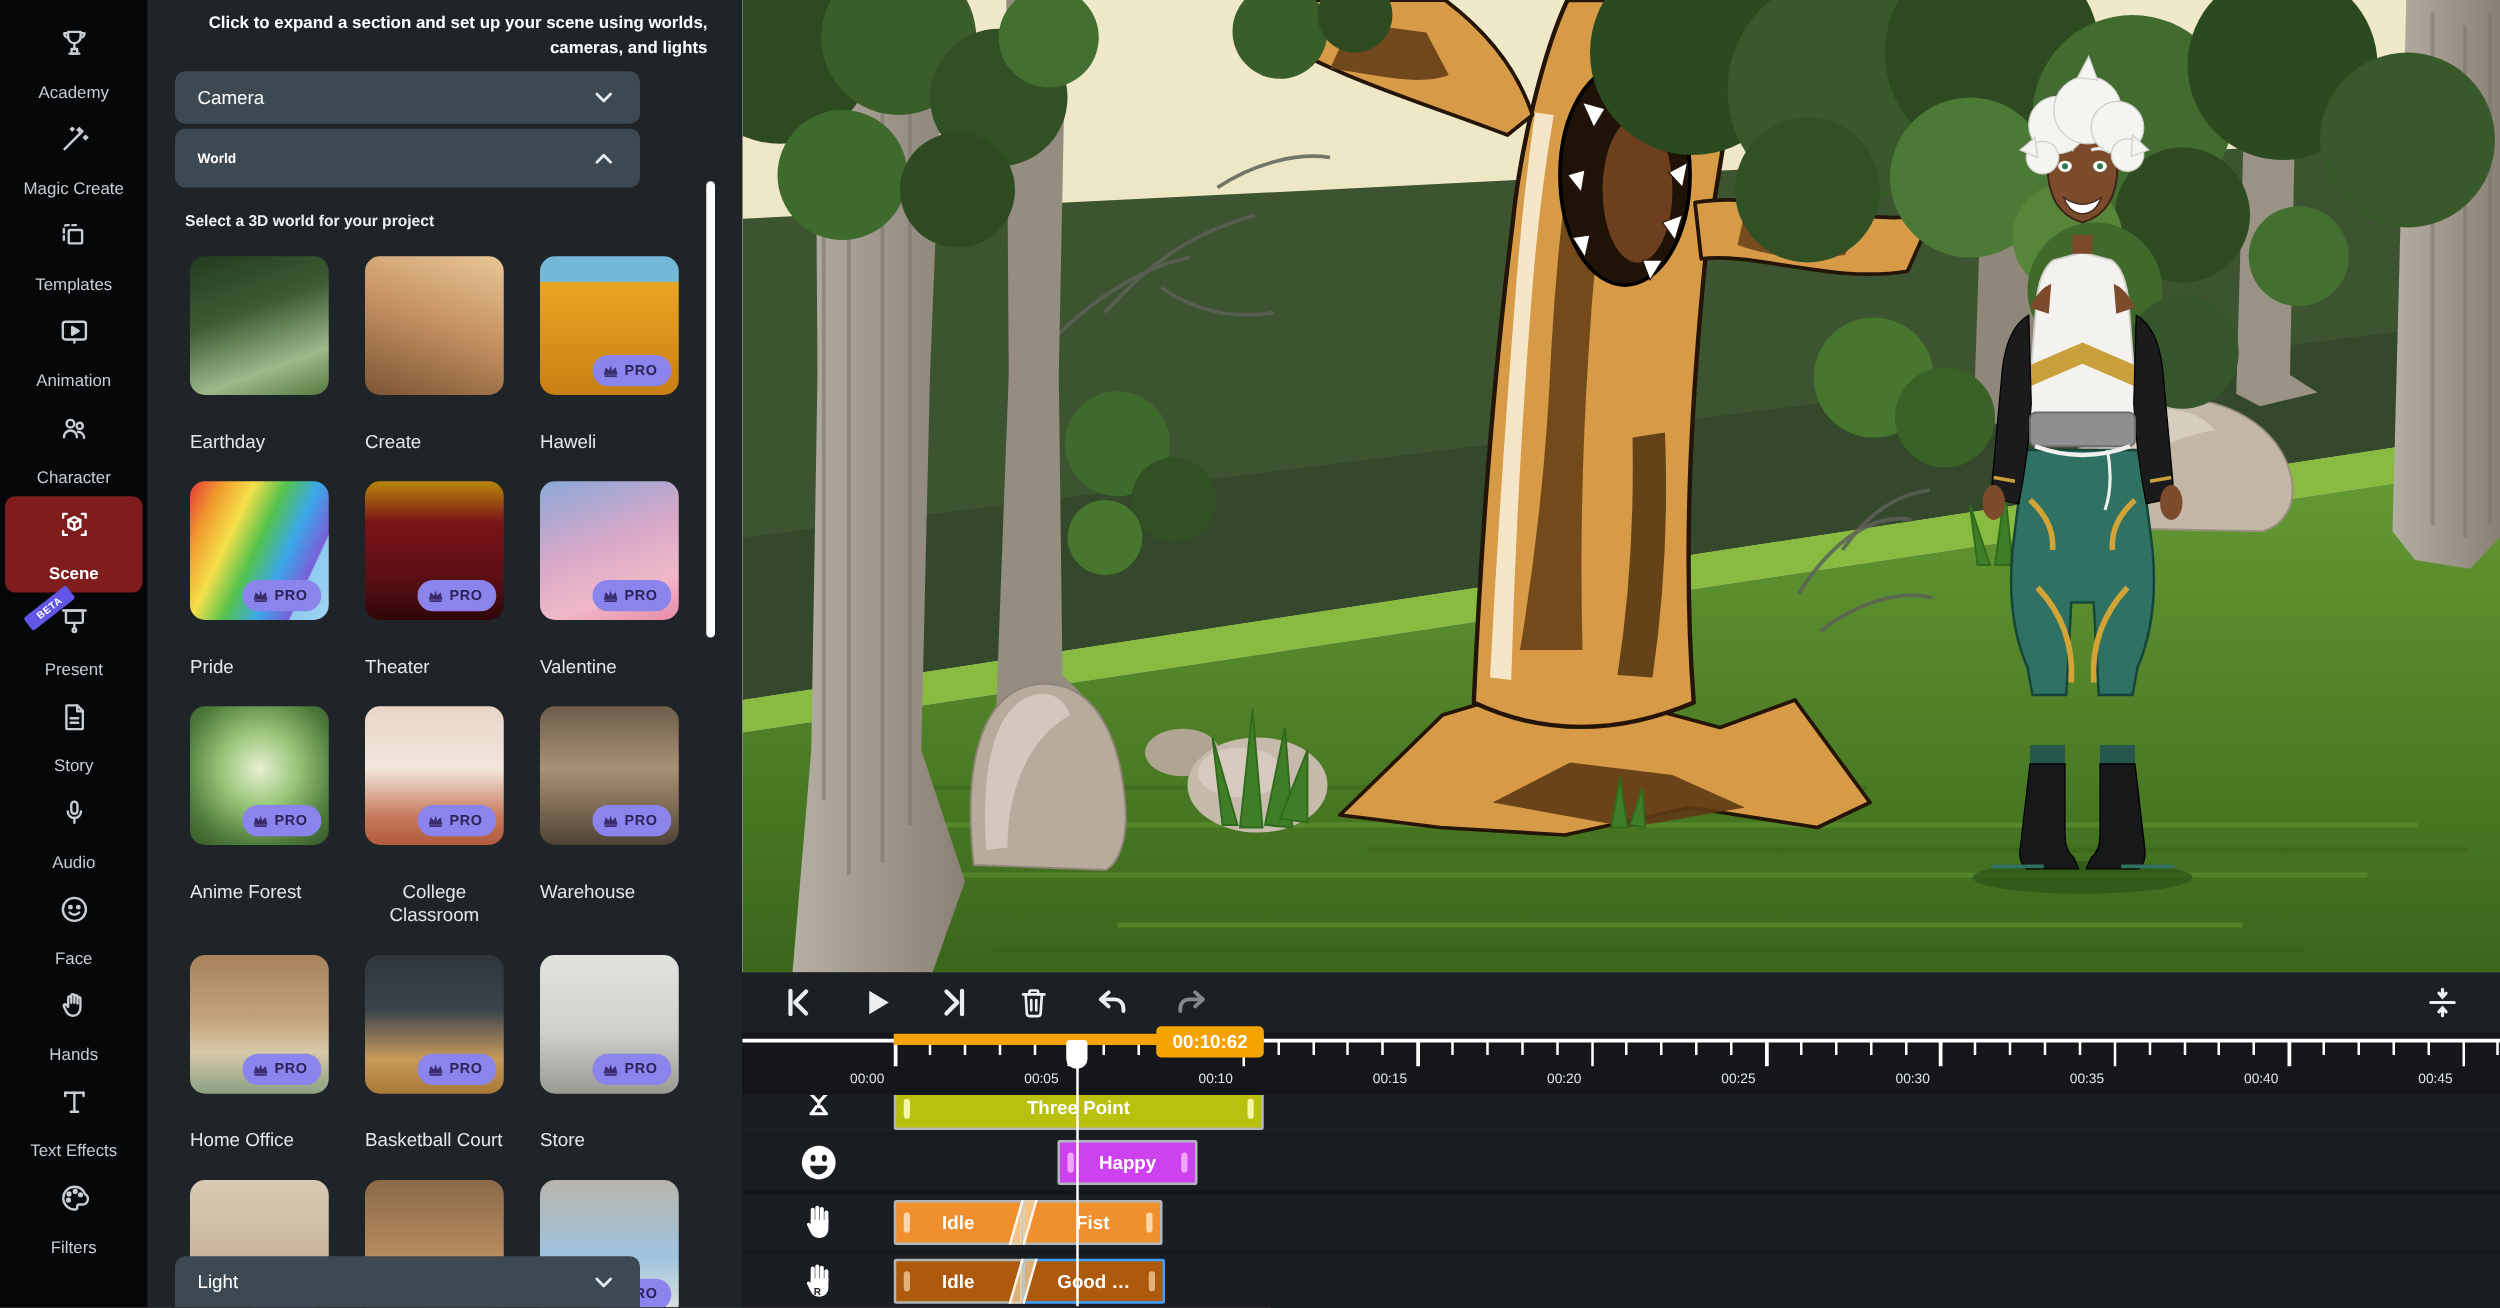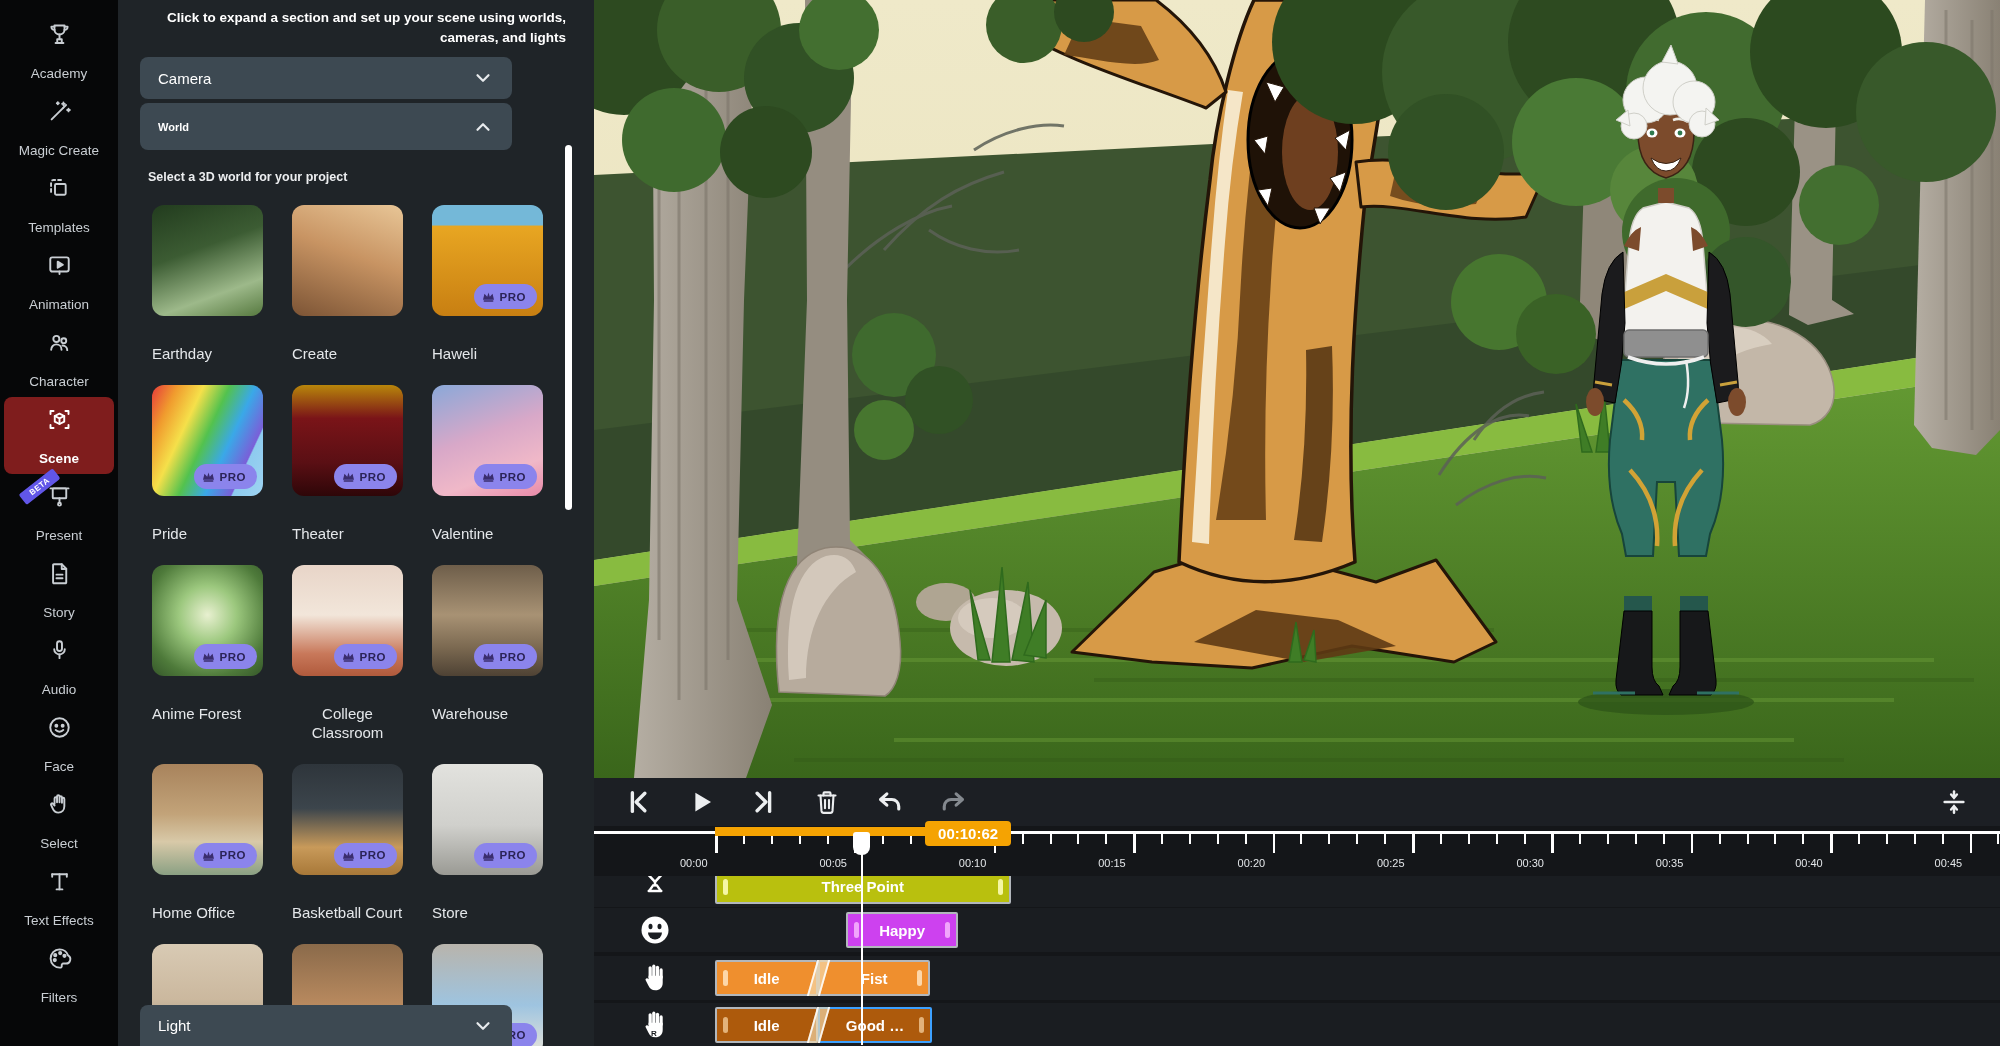--- a/index.html
+++ b/index.html
@@ -212,21 +212,21 @@
           </svg>
         </span>
         <span class="lbl">Face</span>
       </div>
       <div class="side-item">
         <span class="ic">
           <svg viewBox="0 0 24 24" fill="none" stroke="currentColor" stroke-width="1.7" stroke-linecap="round" stroke-linejoin="round">
             <path d="M7.6 11.5V6.6a1.1 1.1 0 0 1 2.2 0V10M9.8 10V4.9a1.1 1.1 0 0 1 2.2 0V10M12 10V5.7a1.1 1.1 0 0 1 2.2 0v4.8M14.2 10.5V7.1a1 1 0 0 1 2.1 0v6.4c0 3.3-2.2 5.7-5.3 5.7-2.6 0-4-1.3-5-3.5l-1.5-3.3c-.5-1 .8-1.9 1.6-1.1l1.5 1.6"></path>
           </svg>
         </span>
-        <span class="lbl">Select</span>
+        <span class="lbl">Hands</span>
       </div>
       <div class="side-item">
         <span class="ic">
           <svg viewBox="0 0 24 24" fill="none" stroke="currentColor" stroke-width="1.7" stroke-linecap="round" stroke-linejoin="round">
             <path d="M5.5 5.5h13"></path>
             <path d="M5.5 5.5v2.3M18.5 5.5v2.3"></path>
             <path d="M12 5.5V19"></path>
             <path d="M9.4 19h5.2"></path>
           </svg>
         </span>

